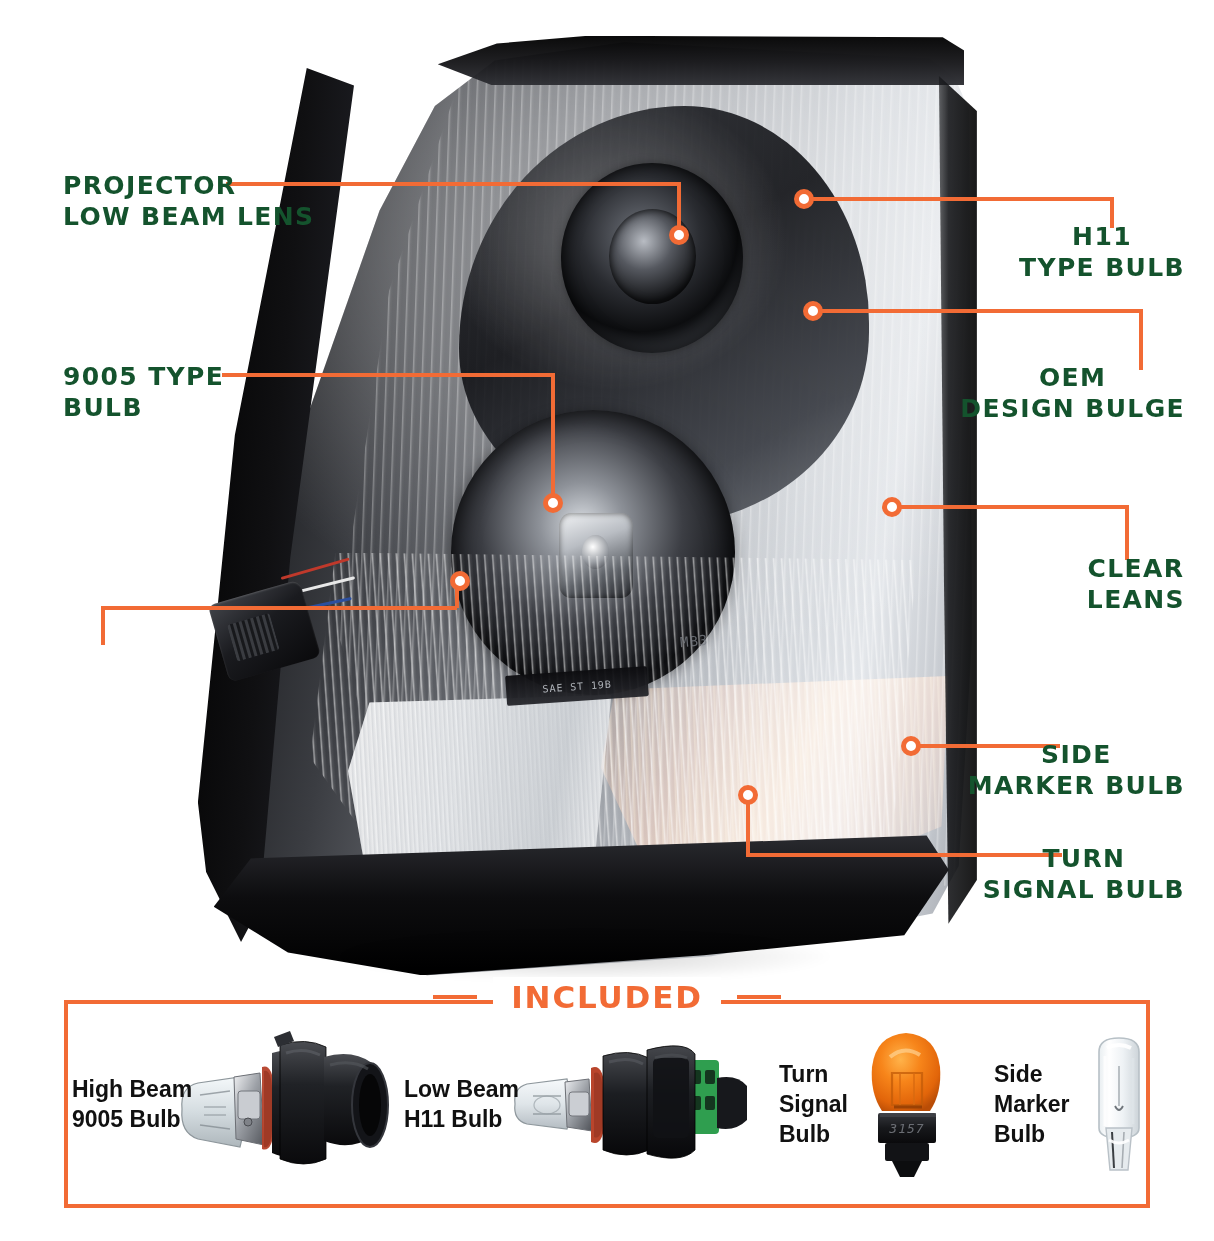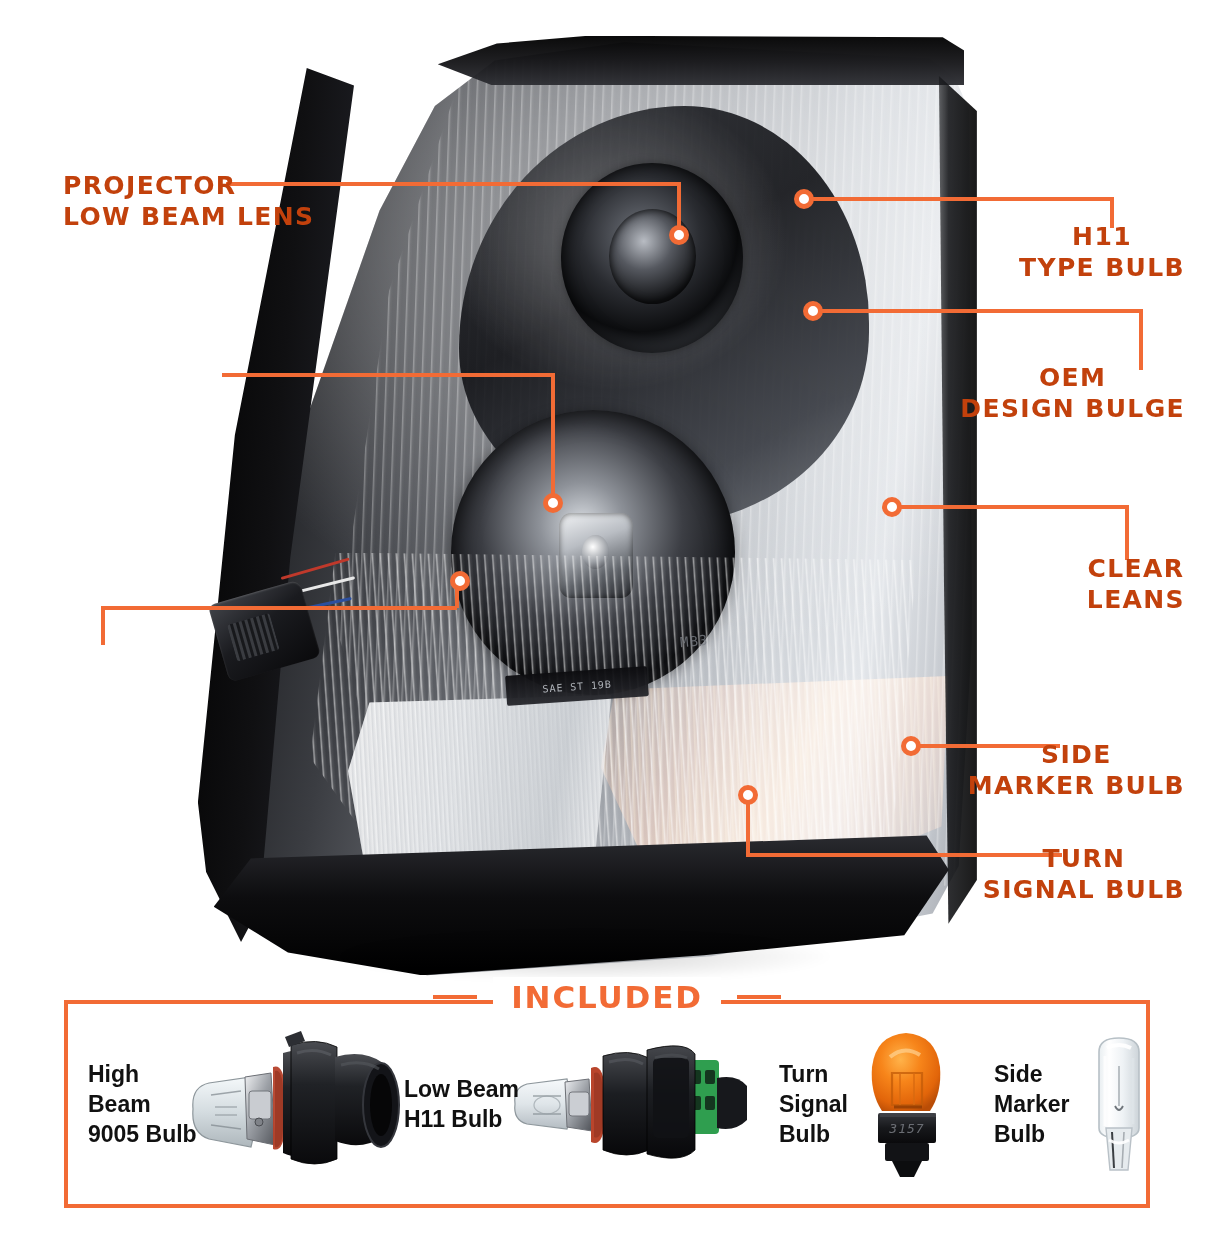--- a/index.html
+++ b/index.html
@@ -21,21 +21,21 @@
   }
 
   
   .callout-label {
     position: absolute;
     font-family: "DejaVu Sans", sans-serif;
     font-weight: 700;
     font-size: 25px;
     line-height: 31px;
     letter-spacing: 0.055em;
-    color: #c2410c;
+    color: #14532d;
     text-transform: uppercase;
     white-space: pre-line;
   }
   .callout-label.right { text-align: center; }
   .callout-label.left  { text-align: left; }
 
   
   .leader-svg {
     position: absolute;
     left: 0; top: 0;
@@ -452,20 +452,22 @@
       <circle cx="911" cy="746" r="7.5"></circle>
       <circle cx="748" cy="795" r="7.5"></circle>
     </g>
 
     <path d="M457 608 V588" stroke="#F26B35" stroke-width="4" fill="none"></path>
   </svg>
 
   <div class="callout-label left" style="left:63px;  top:170px;">PROJECTOR
 LOW BEAM LENS</div>
 
+  <div class="callout-label left" style="left:63px;  top:361px;">9005 TYPE
+BULB</div>
 
 
   <div class="callout-label right" style="right:29px; top:221px;">H11
 TYPE BULB</div>
 
   <div class="callout-label right" style="right:29px; top:553px;">CLEAR
 LEANS</div>
 
   <div class="callout-label right" style="right:29px; top:362px;">OEM
 DESIGN BULGE</div>
@@ -479,21 +481,21 @@
   <div class="included-box"></div>
 
   <div class="included-title-wrap">
     <span class="title-rule"></span>
     <span class="included-title">INCLUDED</span>
     <span class="title-rule"></span>
   </div>
 
   <div class="included-items">
 
-    <div class="included-item" style="width:340px; padding-left:24px;">
+    <div class="included-item" style="width:340px; padding-left:8px;">
       <div class="item-label" style="margin-right:-14px;">High Beam
 9005 Bulb</div>
       <div class="item-art art-9005">
         <svg viewBox="0 0 215 175" width="215" height="175">
           <defs>
             <linearGradient id="g9005body" x1="0" y1="0" x2="0" y2="1">
               <stop offset="0" stop-color="#4a4c51"></stop>
               <stop offset="0.35" stop-color="#202226"></stop>
               <stop offset="1" stop-color="#0a0a0c"></stop>
             </linearGradient>

